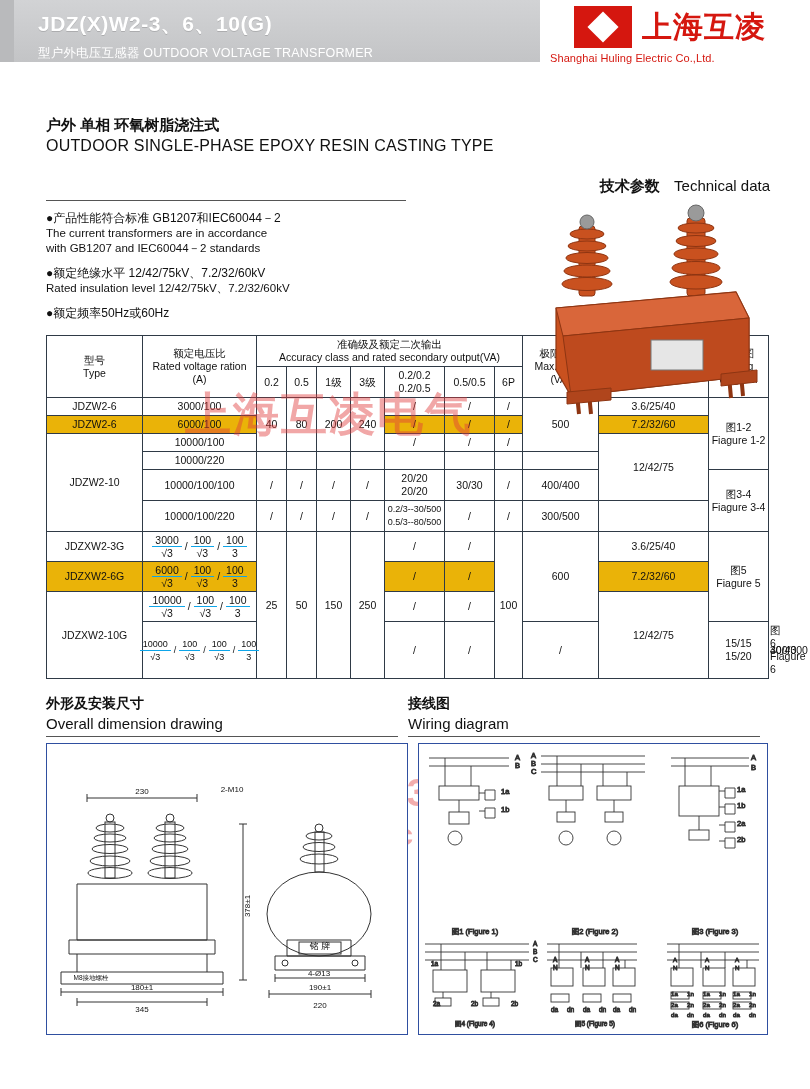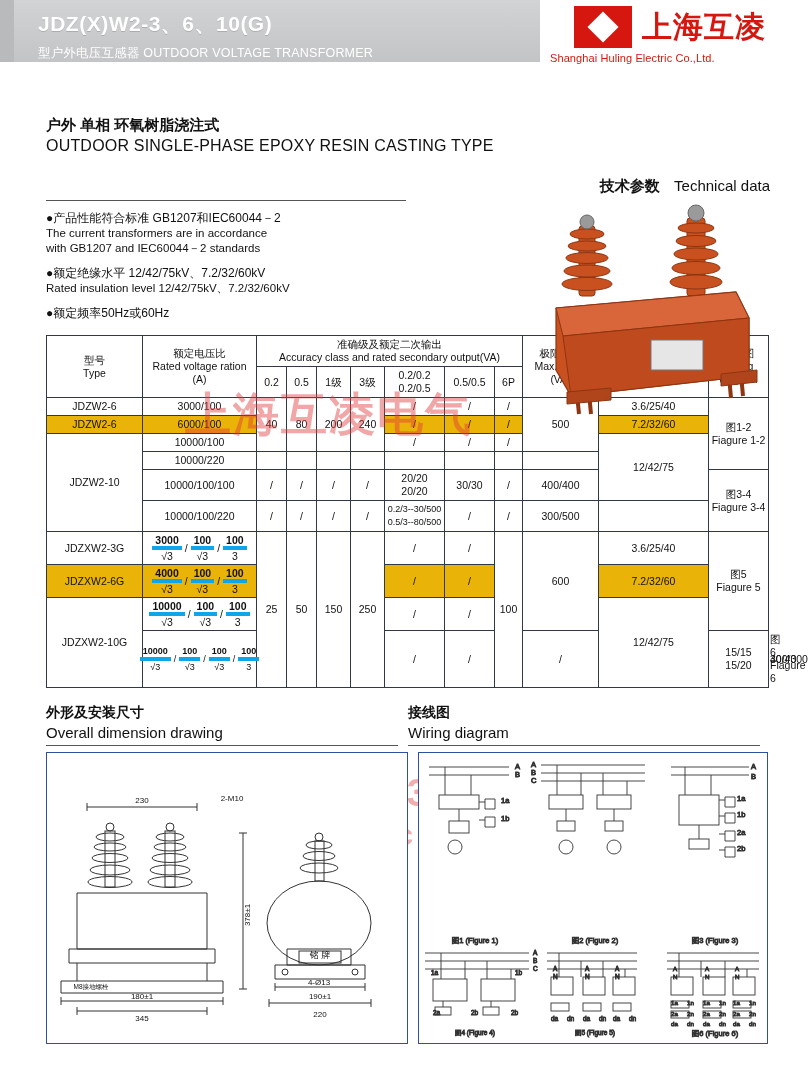--- a/index.html
+++ b/index.html
@@ -109,21 +109,21 @@
   table.spec th, table.spec td {
     border: 1px solid #2f3a46;
     text-align: center;
     vertical-align: middle;
     padding: 2px 1px;
     line-height: 13px;
   }
   table.spec th { font-weight: normal; font-size: 10.5px; }
   .row-alt td { background: #eab308; }
   .frac { display:inline-block; text-align:center; vertical-align:middle; }
-  .frac .num { display:block; border-bottom:4px solid #0ea5e9; padding:0 3px; line-height:12px;font-weight:bold;}
+  .frac .num { display:block; border-bottom:1px solid #0ea5e9; padding:0 3px; line-height:12px;}
   .frac .den { display:block; padding:0 3px; line-height:12px;}
   .fracgroup { display:flex; justify-content:center; align-items:center; gap:2px; }
   .sep { padding: 0 1px; }
   .two { line-height: 12px; }
 
   
   .bottom-heads { display:flex; margin-top: 16px; }
   .bh { width: 372px; }
   .bh .cn { font-size: 14px; font-weight: bold; }
   .bh .en { font-size: 15px; margin-top: 2px; }
@@ -382,21 +382,21 @@
         <td>3.6/25/40</td>
         <td rowspan="3" style="white-space:pre-line">图5
 Fiagure 5</td>
       </tr>
 
       <tr class="row-alt">
         <td>JDZXW2-6G</td>
         <td>
           <span class="fracgroup">
             <span class="frac">
-                <span class="num">4000</span>
+                <span class="num">6000</span>
                 <span class="den">√3</span>
               </span>
             <span class="sep">/</span>
             <span class="frac">
                 <span class="num">100</span>
                 <span class="den">√3</span>
               </span>
             <span class="sep">/</span>
             <span class="frac">
                 <span class="num">100</span>

